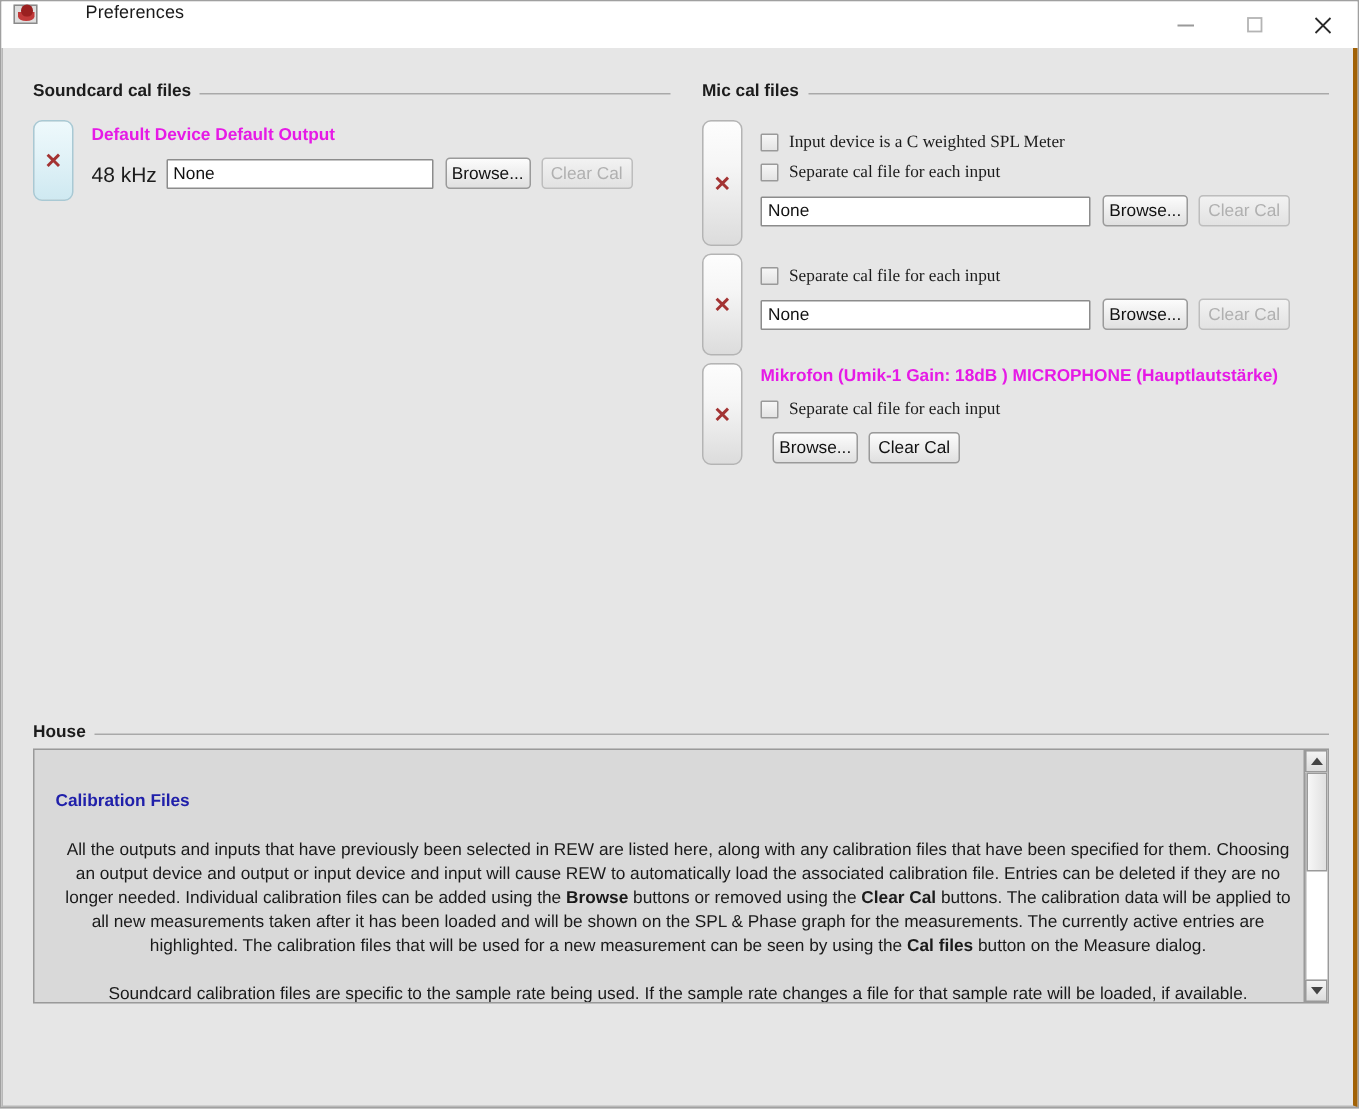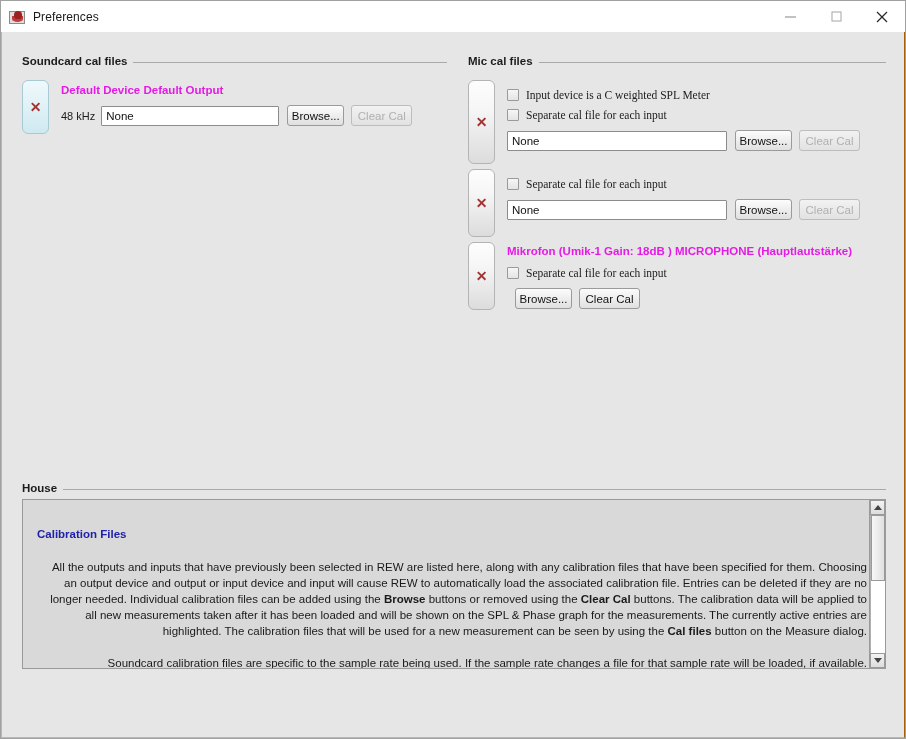--- a/index.html
+++ b/index.html
@@ -15,22 +15,23 @@
     position:relative;width:906px;height:739px;
     background:#f0f0f0;
     border:1px solid #a0a0a0;
     box-sizing:border-box;
     display:flex;flex-direction:column;
   }
   
   .titlebar{
     height:31px;flex:0 0 31px;
     background:#ffffff;
-    display:flex;align-items:center;
+    display:flex;
     position:relative;
+    gap:24px;
   }
   .title-icon{
     width:17px;height:16px;margin-left:8px;margin-right:7px;
     position:relative;flex:0 0 auto;
   }
   .title-icon .box{
     position:absolute;left:0;top:2px;width:16px;height:13px;
     background:#dfdfdf;border:1px solid #8a8a8a;box-sizing:border-box;
   }
   .title-icon .bug{
@@ -81,21 +82,21 @@
     background:#eaeaea;
     height:22px;
     z-index:3;
     border-bottom:1px solid #eaeaea;
   }
   
   .content{
     flex:1 1 auto;
     background:#e6e6e6;
     border-left:1px solid #b8b8b8;
-    border-right:1px solid #a16207;
+    border-right:3px solid #a16207;
     border-bottom:1px solid #b8b8b8;
     position:relative;
     box-sizing:border-box;
     overflow:hidden;
   }
   
   .group{position:absolute;}
   .group-title{
     position:absolute;top:-7px;left:0;
     font-size:11.5px;font-weight:bold;color:#1c1c1c;
@@ -126,21 +127,21 @@
   .chk-line{display:flex;align-items:center;height:17px;}
   .chk{
     width:12px;height:12px;
     border:1px solid #9a9a9a;
     background:linear-gradient(#f6f6f6,#e4e4e4);
     box-sizing:border-box;flex:0 0 12px;
     border-radius:1px;
   }
   .chk-label{margin-left:7px;font-size:11.5px;color:#1c1c1c;font-family:Liberation Serif, serif;}
   .field-line{display:flex;align-items:center;}
-  .rate{font-size:11px;color:#1c1c1c;margin-right:6px;white-space:nowrap;text-align:right;}
+  .rate{font-size:14px;color:#1c1c1c;margin-right:6px;white-space:nowrap;text-align:right;}
   .txtfield{
     height:20px;
     background:#ffffff;
     border:1px solid #8c8c8c;
     box-sizing:border-box;
     display:flex;align-items:center;
     padding-left:4px;
     font-size:11.5px;color:#111;
     border-radius:1px;
   }
@@ -163,21 +164,21 @@
     border:1px solid #9a9a9a;
     box-sizing:border-box;
     overflow:hidden;
   }
   .help-inner{
     padding:26px 14px 0 14px;
     font-size:11.5px;color:#1a1a1a;
     line-height:16px;
   }
   .help-h{color:#2020aa;font-weight:bold;font-size:11.5px;margin-bottom:17px;}
-  .help-p{margin:0 0 16px 0;text-align:right;}
+  .help-p{margin:0 0 16px 0;text-align:center;}
   .help-p b{font-weight:bold;}
   .scrollbar{
     position:absolute;top:0;right:0;bottom:0;width:16px;
     background:#d9d9d9;border-left:1px solid #9a9a9a;box-sizing:border-box;
   }
   .sb-arrow{
     height:15px;width:15px;
     background:linear-gradient(#f4f4f4,#dcdcdc);
     border:1px solid #9a9a9a;box-sizing:border-box;
     display:flex;align-items:center;justify-content:center;

